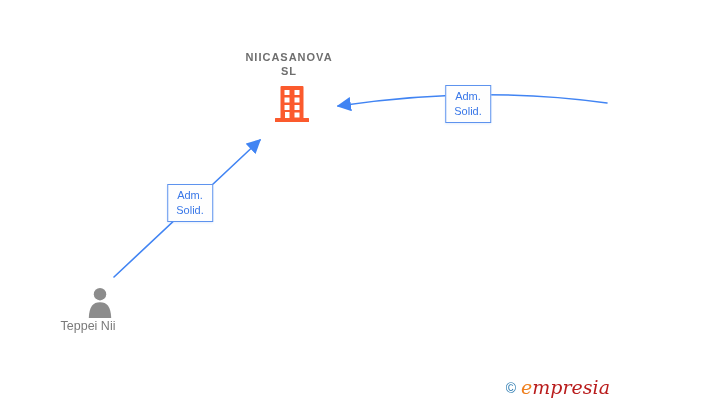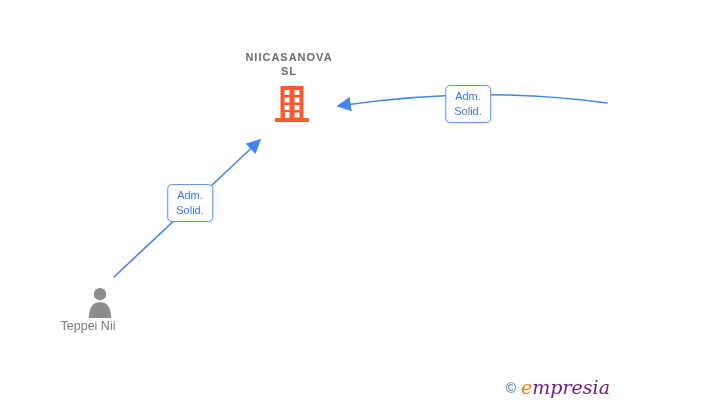--- a/index.html
+++ b/index.html
@@ -15,36 +15,36 @@
     letter-spacing:1px;line-height:14px;color:#6e6e6e;white-space:nowrap;
   }
   .person-name{
     position:absolute;z-index:2;text-align:center;font-size:12.5px;
     line-height:16px;color:#7a7a7a;white-space:nowrap;
   }
   .person-name.xiaoyan{left:627px;top:49px;transform:translateX(-50%);}
   .person-name.teppei{left:88px;top:318px;transform:translateX(-50%);}
   .edge-label{
     position:absolute;z-index:3;transform:translate(-50%,-50%);
-    background:#fefefe;border:1px solid #5e93ee;border-radius:5px;
+    background:#fefefe;border:1px solid #5e93ee;border-radius:0;
     padding:3px 8px;font-size:11px;line-height:15px;color:#3a78e8;
     text-align:center;white-space:nowrap;box-shadow:0 1px 2px rgba(66,133,244,.15);
   }
   .edge-label.teppei-lbl{left:190px;top:203px;}
   .edge-label.xiaoyan-lbl{left:468px;top:104px;}
   .watermark{
     position:absolute;right:6px;bottom:3px;z-index:2;
     display:flex;align-items:center;gap:5px;
   }
   .watermark .copy{font-size:14px;color:#2a7ab0;line-height:1;}
   .watermark .brand{
     font-family:"DejaVu Serif",serif;font-style:italic;font-size:19px;line-height:1;
   }
   .watermark .brand .e{color:#ef7f1d;}
-  .watermark .brand .rest{color:#701a75;}
+  .watermark .brand .rest{color:#b91c1c;}
 </style>
 </head>
 <body>
 
 <div class="canvas">
 
   <svg class="edges" width="728" height="400" viewBox="0 0 728 400">
     <defs>
       <marker id="arrowhead" viewBox="0 0 10 10" refX="9" refY="5" markerWidth="9" markerHeight="9" orient="auto">
         <path d="M0,0 L10,5 L0,10 Z" fill="#4184f3"></path>

